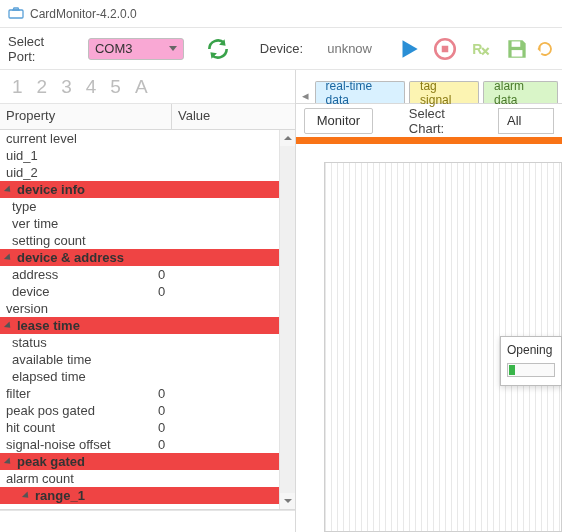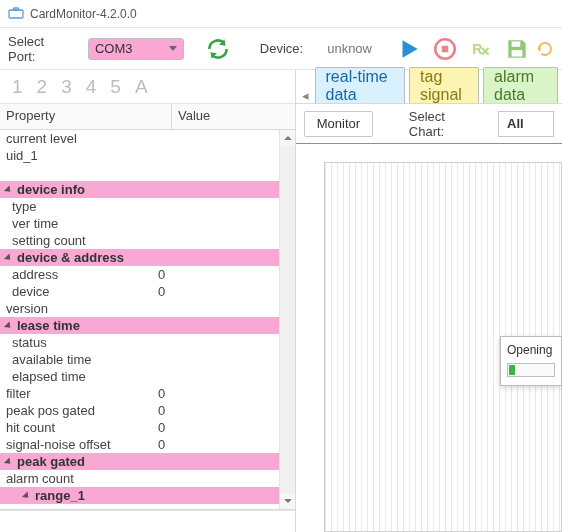--- a/index.html
+++ b/index.html
@@ -23,34 +23,34 @@
   .grid-header > div { padding: 4px 6px; color: #444; }
   .col-prop { width: 172px; border-right: 1px solid #d9d9d9; }
   .col-val { flex: 1; }
   .grid-body { flex: 1; overflow: hidden; position: relative; border-bottom: 1px solid #d9d9d9; }
   .rows { position: absolute; inset: 0 16px 0 0; }
   .scrollbar { position: absolute; right: 0; top: 0; bottom: 0; width: 16px; background: #f0f0f0; border-left: 1px solid #e3e3e3; }
   .scroll-arrow { height: 16px; display:flex; align-items:center; justify-content:center; background:#f6f6f6; }
   .row { display: flex; min-height: 17px; align-items: center; }
   .row .p { width: 152px; padding: 1px 6px; color: #444; display: flex; align-items: center; }
   .row .v { flex: 1; padding: 1px 6px; color: #444; }
-  .row.group { background: #f9a8d4; }
+  .row.group { background: #ef4444; }
   .row.group .p { font-weight: bold; color: #333; }
   .row.child .p { padding-left: 12px; }
   .tri { display:inline-block; border-top:4px solid transparent; border-bottom:4px solid transparent; border-left:5px solid #777; margin-right:6px; transform: rotate(90deg); transform-origin:center; }
   .tri.open { transform: rotate(45deg); border-left-color:#555; }
   .left-bottom { height: 22px; border-top: 1px solid #e5e5e5; }
   .right { flex: 1; display: flex; flex-direction: column; position: relative; }
   .tabs-wrap { height: 34px; display: flex; align-items: flex-end; padding: 0 4px; gap: 4px; border-bottom: 1px solid #d9d9d9; }
   .tab-scroll { color:#888; padding:0 2px; cursor:pointer; }
-  .tab { height: 36px; padding: 2px 10px; border-radius: 2px 2px 0 0; border: 1px solid #bcbcbc; border-bottom: none; font-size: 16px; cursor: pointer; display: flex; align-items: center; }
+  .tab { height: 22px; padding: 2px 10px; border-radius: 2px 2px 0 0; border: 1px solid #bcbcbc; border-bottom: none; font-size: 12px; cursor: pointer; display: flex; align-items: center; }
   .tab.active { background: #d9f1ff; color:#1a66a0; }
   .tab.yellow { background: #fcf4b2; color:#8a7a12; }
   .tab.green { background: #d9f5c8; color:#4a7a2a; }
-  .subbar { height: 40px; display: flex; align-items: center; gap: 28px; padding: 0 8px; border-bottom: 1px solid #f97316; }
+  .subbar { height: 40px; display: flex; align-items: center; gap: 28px; padding: 0 8px; border-bottom: 7px solid #f97316; }
   .monitor-btn { width: 84px; height: 26px; border: 1px solid #c7c7c7; background:#fff; display:flex; align-items:center; justify-content:center; cursor:pointer; border-radius:2px; }
   .select-chart-label { color:#444; margin-left:8px; }
   .chart-select { height:26px; border:1px solid #c7c7c7; padding:0 8px; display:flex; align-items:center; gap:10px; min-width:56px; }
   .chart-area { flex:1; position:relative; overflow:hidden; }
   .grid-bg { position:absolute; inset:18px 0 0 28px; background-image: repeating-linear-gradient(to right, #e8e8e8 0, #e8e8e8 1px, transparent 1px, transparent 6px); border:1px solid #cfcfcf; }
   .popup { position:absolute; right:0; top:192px; width:62px; background:#fff; border:1px solid #bcbcbc; box-shadow:0 2px 6px rgba(0,0,0,.15); padding:6px 6px 8px 6px; }
   .popup-label { font-size:12px; color:#333; margin-bottom:6px; white-space:nowrap; overflow:hidden; }
   .progress { height:14px; border:1px solid #bfbfbf; background:#fafafa; position:relative; }
   .progress-fill { position:absolute; left:1px; top:1px; bottom:1px; width:6px; background:#39b54a; }
 </style>
@@ -133,20 +133,21 @@
       <div class="rows" id="rows">
           <div class="row">
             <div class="p">current level</div>
             <div class="v"></div>
           </div>
           <div class="row">
             <div class="p">uid_1</div>
             <div class="v"></div>
           </div>
           <div class="row">
+            <div class="p">uid_2</div>
             <div class="v"></div>
           </div>
           <div class="row group">
             <div class="p">
               <span class="tri open"></span>
               <span>device info</span>
             </div>
             <div class="v"></div>
           </div>
           <div class="row child">
@@ -255,21 +256,21 @@
     <div class="tabs-wrap">
       <span class="tab-scroll">◂</span>
       <div class="tab active">real-time data</div>
       <div class="tab yellow">tag signal</div>
       <div class="tab green">alarm data</div>
     </div>
     <div class="subbar">
       <div class="monitor-btn">Monitor</div>
       <span class="select-chart-label">Select Chart:</span>
       <div class="chart-select">
-        <span style="font-weight:bold">All</span>
+        <span style="font-weight:normal">All</span>
       </div>
     </div>
     <div class="chart-area">
       <div class="grid-bg"></div>
       <div class="popup">
         <div class="popup-label">Opening d</div>
         <div class="progress">
           <div class="progress-fill"></div>
         </div>
       </div>

